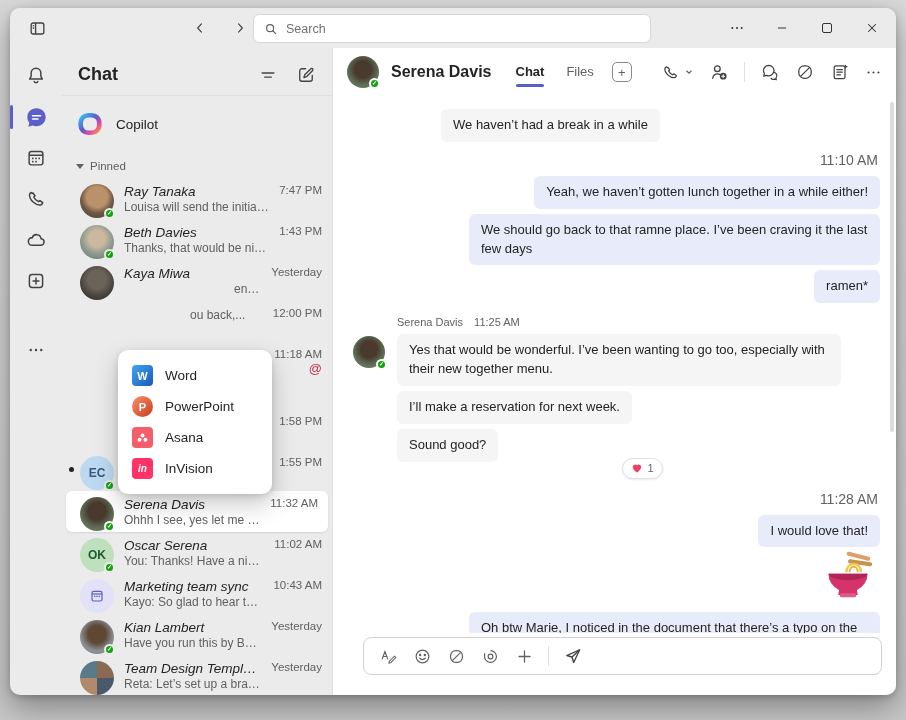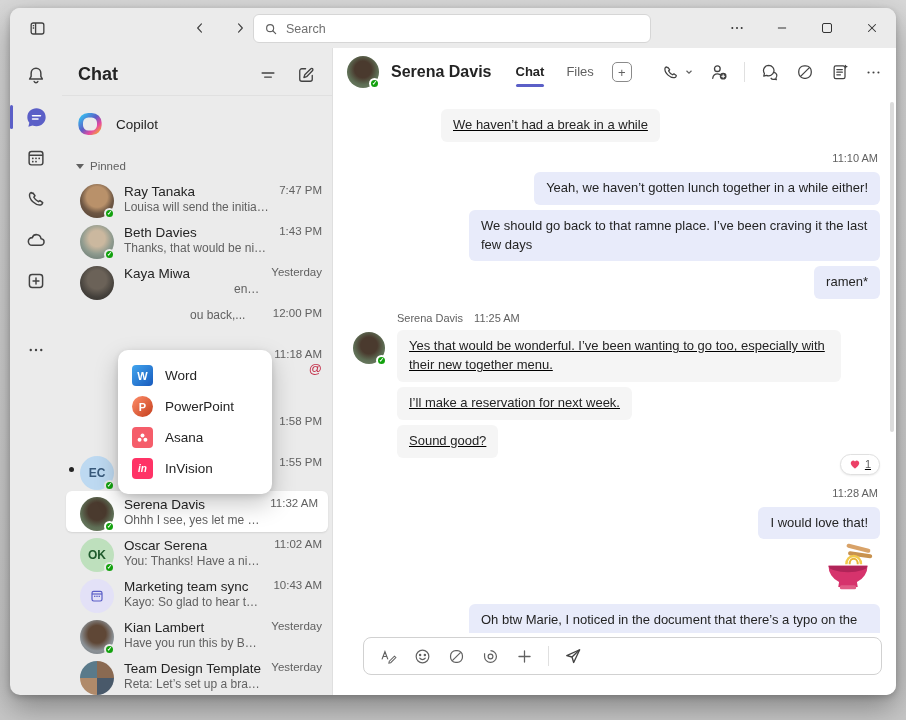--- a/index.html
+++ b/index.html
@@ -42,21 +42,21 @@
   .row.selected { background:#fff; border-radius:6px; margin:0 4px; padding-left:14px; box-shadow:0 1px 2px rgba(0,0,0,.10); }
   .row.gap-top { margin-top:26px; }
   .unread-dot { position:absolute; left:7px; top:17px; width:5px; height:5px; border-radius:50%; background:#242424; }
   .avatar { position:relative; width:34px; height:34px; border-radius:50%; flex:0 0 34px; }
   .avatar .ph { width:100%; height:100%; border-radius:50%; }
   .badge { position:absolute; right:-1px; bottom:-1px; width:11px; height:11px; border-radius:50%;
     background:#13A10E; border:2px solid #ebebeb; color:#fff; font-size:6px; line-height:7px; text-align:center; font-weight:700; }
   .row.selected .badge { border-color:#fff; }
   .initials { display:flex; align-items:center; justify-content:center; width:100%; height:100%; border-radius:50%; font-size:12px; font-weight:600; }
   .row-texts { flex:1; min-width:0; display:flex; flex-direction:column; }
-  .row-name { font-size:13.5px; color:#242424; white-space:nowrap; overflow:hidden; text-overflow:ellipsis; }
+  .row-name { font-size:13.5px; color:#242424; white-space:nowrap; overflow:hidden; text-overflow:ellipsis;font-style:italic; }
   .row-name.bold { font-weight:700; }
   .row-prev { font-size:12px; color:#616161; white-space:nowrap; overflow:hidden; text-overflow:ellipsis; margin-top:1px; }
   .row-prev.bold { font-weight:700; color:#424242; }
   .row-right { display:flex; flex-direction:column; align-items:flex-end; gap:3px; }
   .row-time { font-size:11.5px; color:#616161; white-space:nowrap; }
   .at-red { color:#C4314B; font-size:13px; line-height:12px; }
   .row.obscured .row-texts { padding-left:110px; }
   .emoji-pair { display:flex; gap:2px; margin-top:1px; }
   
   .popup { position:absolute; left:56px; top:254px; width:154px; background:#fff; border-radius:10px;
@@ -73,27 +73,27 @@
   .tabs { display:flex; align-items:center; margin-left:16px; gap:6px; }
   .tab { position:relative; font-size:13px; color:#616161; padding:8px 8px 10px 8px; cursor:pointer; }
   .tab.active { color:#242424; font-weight:600; }
   .tab.active::after { content:""; position:absolute; left:8px; right:8px; bottom:2px; height:3px; border-radius:2px; background:#5B5FC7; }
   .tab-add { width:20px; height:20px; border:1px solid #8a8a8a; border-radius:5px; display:flex; align-items:center; justify-content:center; color:#616161; font-size:13px; cursor:pointer; margin-left:4px; }
   .conv-actions { margin-left:auto; display:flex; align-items:center; gap:15px; color:#424242; }
   .conv-actions .abtn { display:flex; align-items:center; cursor:pointer; }
   .vdiv { width:1px; height:20px; background:#e0e0e0; }
   
   .messages { flex:1; min-height:0; overflow:hidden; display:flex; flex-direction:column; padding:8px 16px 4px 20px; position:relative; }
-  .stamp { align-self:flex-end; font-size:11px; color:#616161; margin:10px 2px 3px 0; }
+  .stamp { align-self:flex-end; font-size:14px; color:#616161; margin:10px 2px 3px 0; }
   .meta { font-size:11px; color:#616161; margin:13px 0 1px 44px; }
   .meta b { font-weight:400; margin-right:8px; }
   .bubble { max-width:78%; font-size:13px; color:#242424; line-height:1.45; padding:7px 12px; border-radius:6px; margin-top:5px; }
   .bubble.left { align-self:flex-start; background:#F5F5F5; }
   .bubble.right { align-self:flex-end; background:#E8EBFA; }
-  .group-left { position:relative; padding-left:44px; display:flex; flex-direction:column; align-items:flex-end;text-decoration:underline; }
+  .group-left { position:relative; padding-left:44px; display:flex; flex-direction:column; align-items:center; }
   .group-left .g-avatar { position:absolute; left:0; top:7px; width:32px; height:32px; border-radius:50%; }
   .group-left .bubble { max-width:100%; }
   .reaction { display:flex; align-items:center; gap:4px; background:#fff; border:1px solid #e0e0e0; border-radius:12px;
     height:21px; padding:0 8px; margin:-4px 0 2px 8px; position:relative; z-index:2; box-shadow:0 1px 2px rgba(0,0,0,.08); font-size:11px; color:#616161; }
   .big-emoji { align-self:flex-end; margin:4px 6px 0 0; }
   
   .composer { flex:0 0 62px; display:flex; align-items:center; padding:0 14px 16px 30px; }
   .composer-box { flex:1; height:38px; border:1px solid #d1d1d1; border-radius:8px; background:#fff;
     display:flex; align-items:center; padding:0 10px 0 14px; }
   .composer-box input { flex:1; border:none; outline:none; font-size:13px; color:#424242; font-family:"Liberation Sans",sans-serif; background:transparent; }

